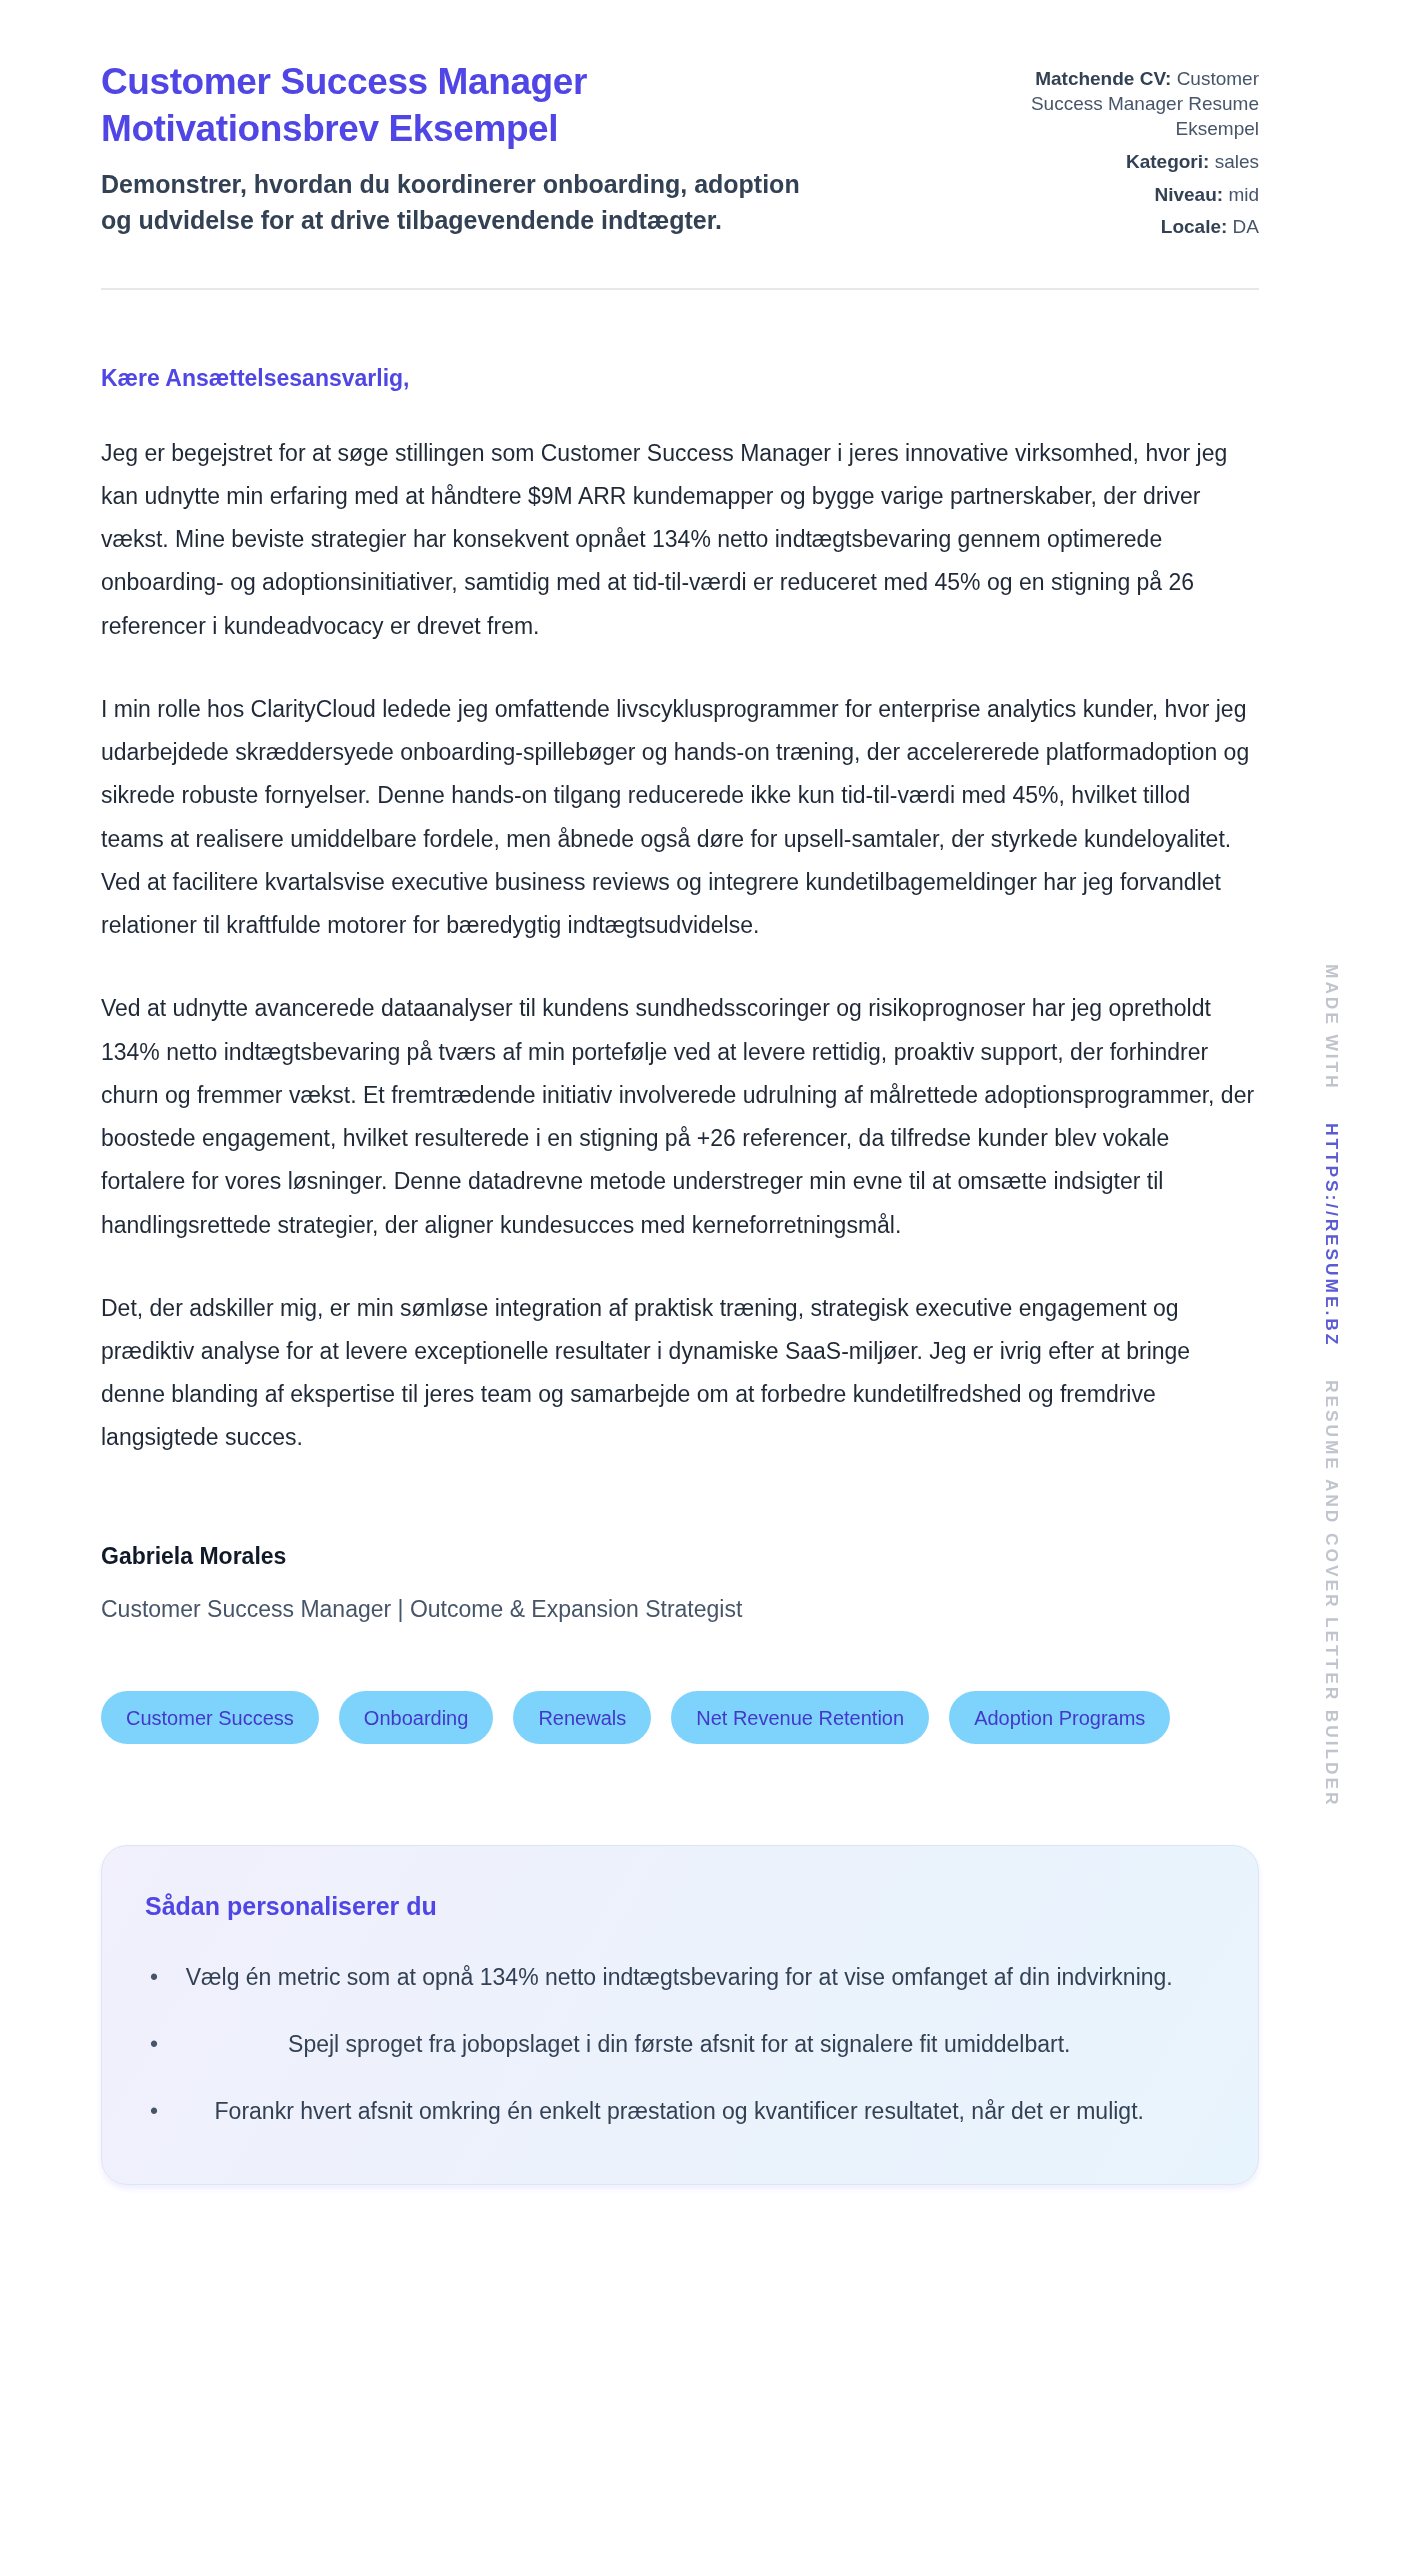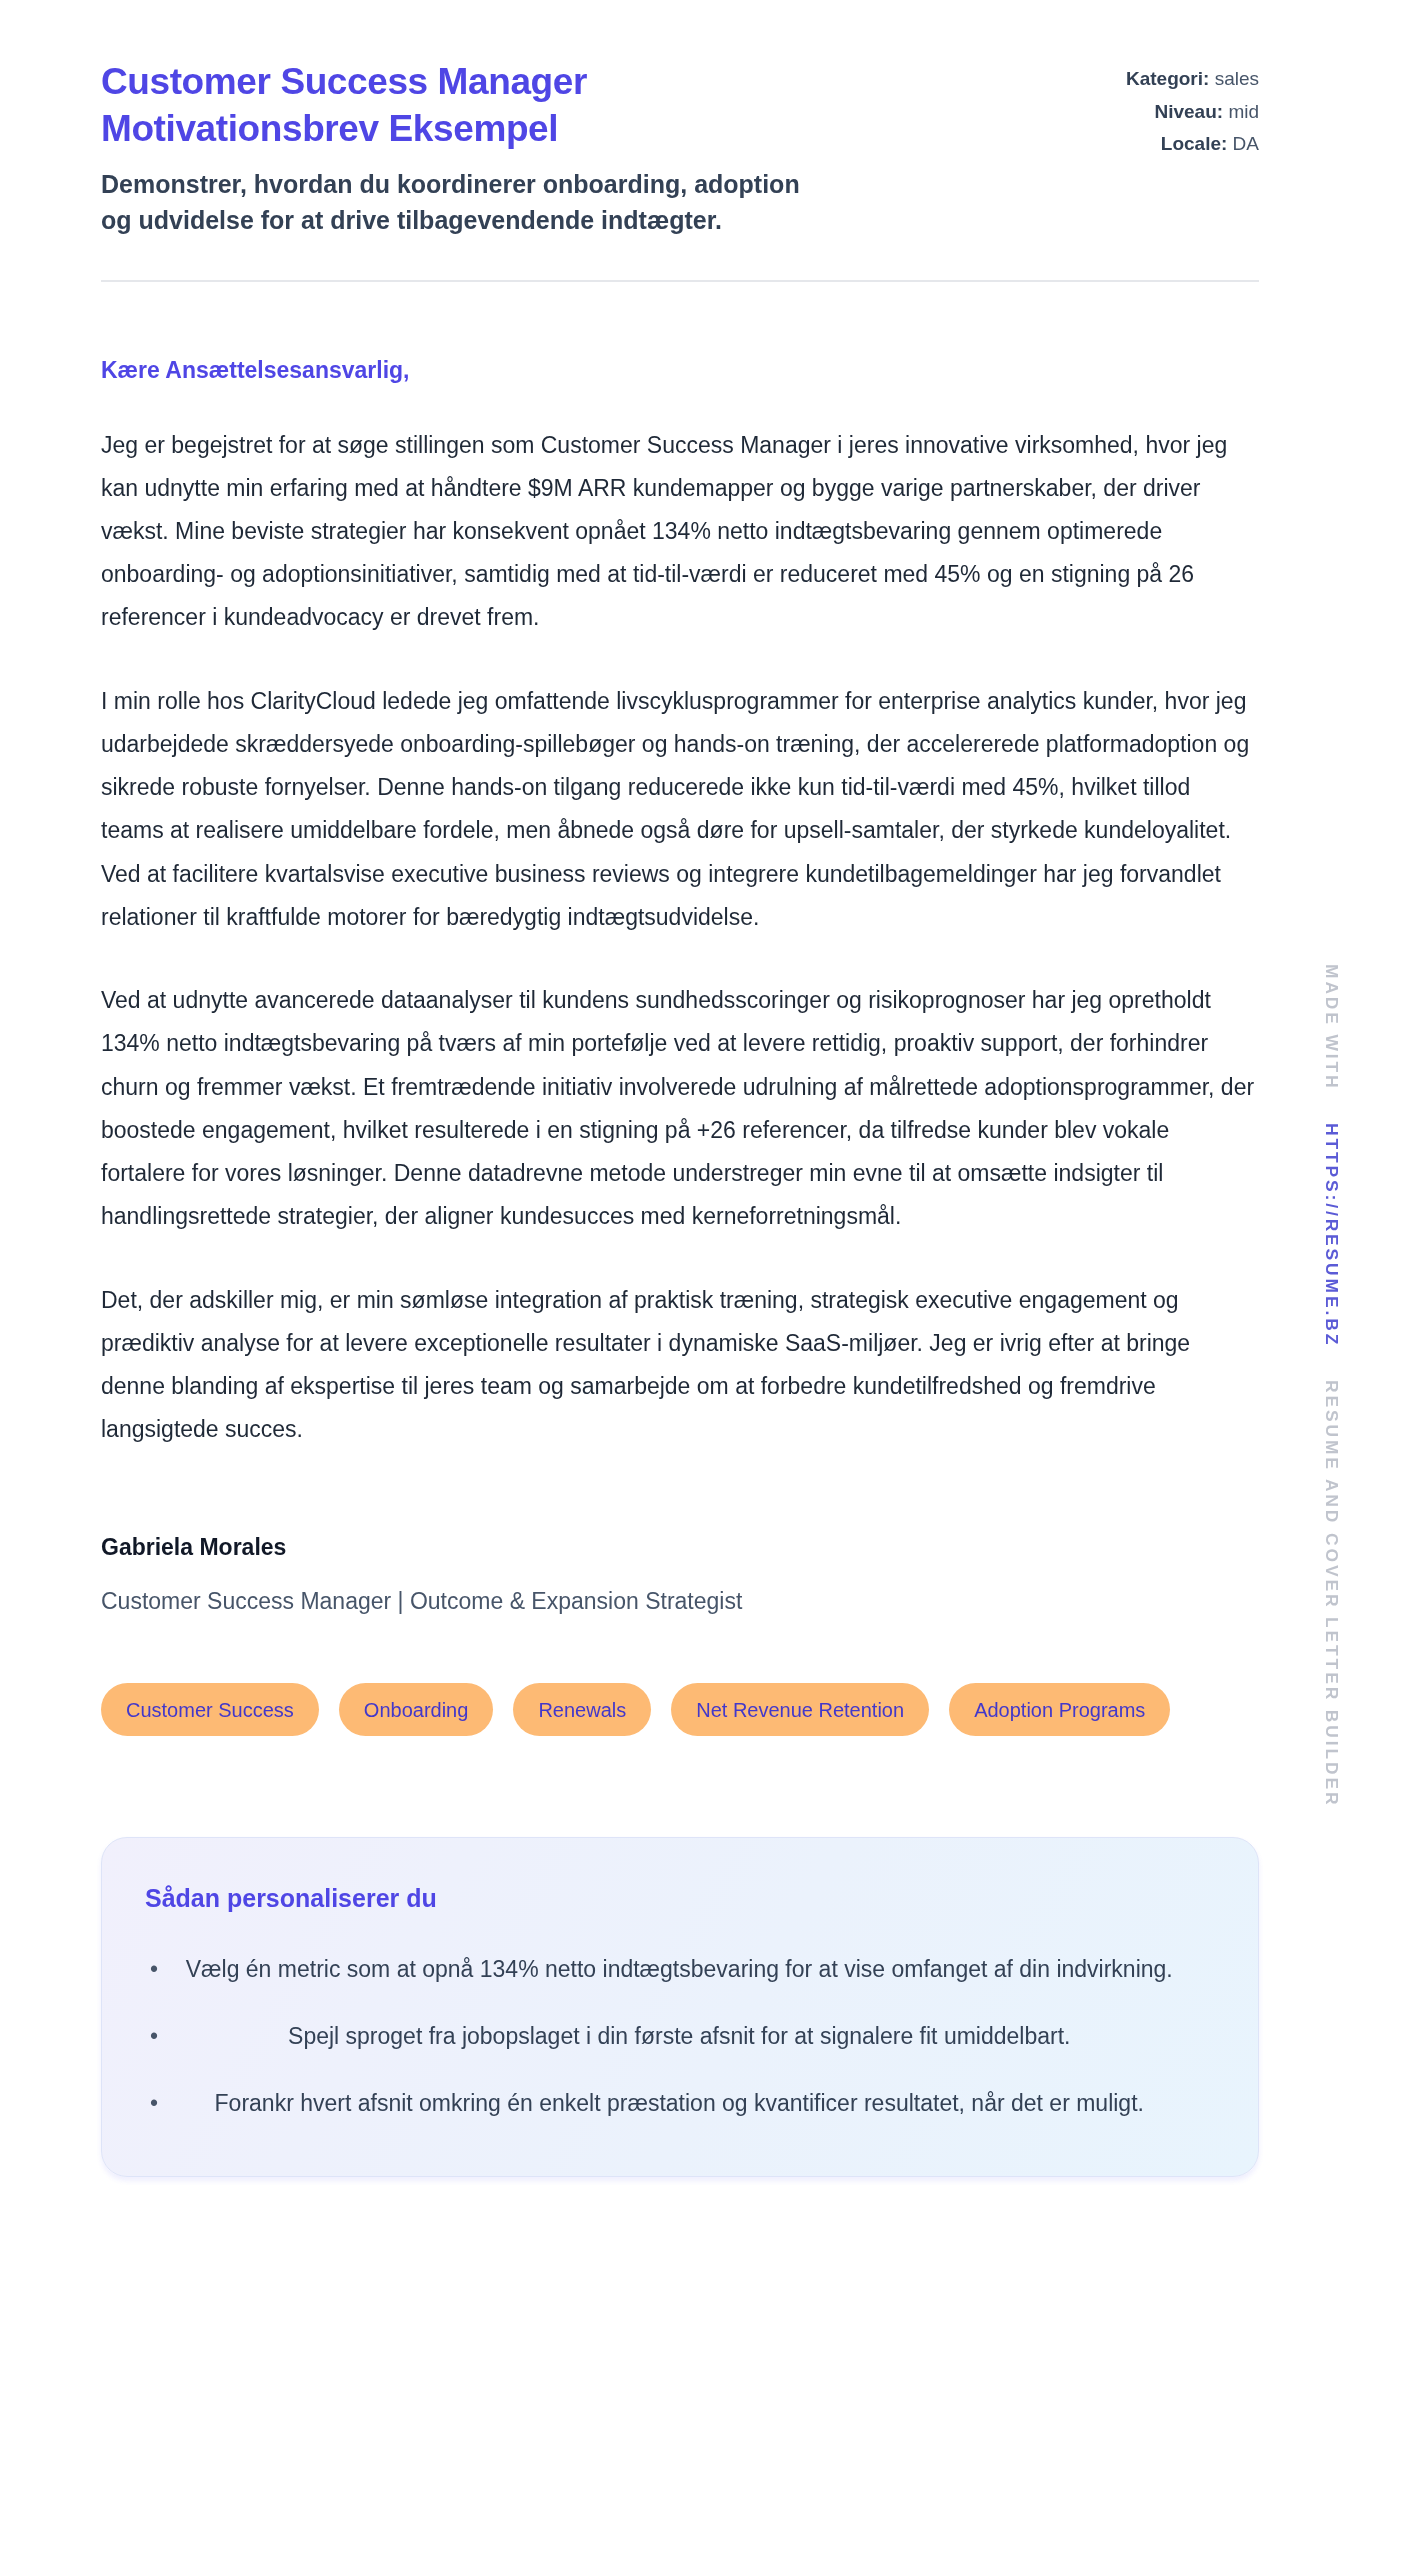--- a/index.html
+++ b/index.html
@@ -96,21 +96,21 @@
 
   
   .tags {
     margin-top: 68px;
     display: flex;
     flex-wrap: wrap;
     gap: 20px;
   }
   .tag-pill {
     display: inline-block;
-    background: #fdba74;
+    background: #7dd3fc;
     color: #4338CA;
     font-size: 20px;
     line-height: 1;
     padding: 16.6px 25px;
     border-radius: 26.5px;
     cursor: pointer;
   }
 
   
   .tip-box {
@@ -182,20 +182,24 @@
 <div class="page">
   <div class="container">
 
     <header class="header">
       <div class="title-block">
         <h1 class="page-title">Customer Success Manager Motivationsbrev Eksempel</h1>
         <h2 class="page-subtitle">Demonstrer, hvordan du koordinerer onboarding, adoption og udvidelse for at drive tilbagevendende indtægter.</h2>
       </div>
       <aside class="meta-block">
         <div class="meta-row">
+          <span class="meta-label">Matchende CV:</span>
+          <span>Customer Success Manager Resume Eksempel</span>
+        </div>
+        <div class="meta-row">
           <span class="meta-label">Kategori:</span>
           <span>sales</span>
         </div>
         <div class="meta-row">
           <span class="meta-label">Niveau:</span>
           <span>mid</span>
         </div>
         <div class="meta-row">
           <span class="meta-label">Locale:</span>
           <span>DA</span>

